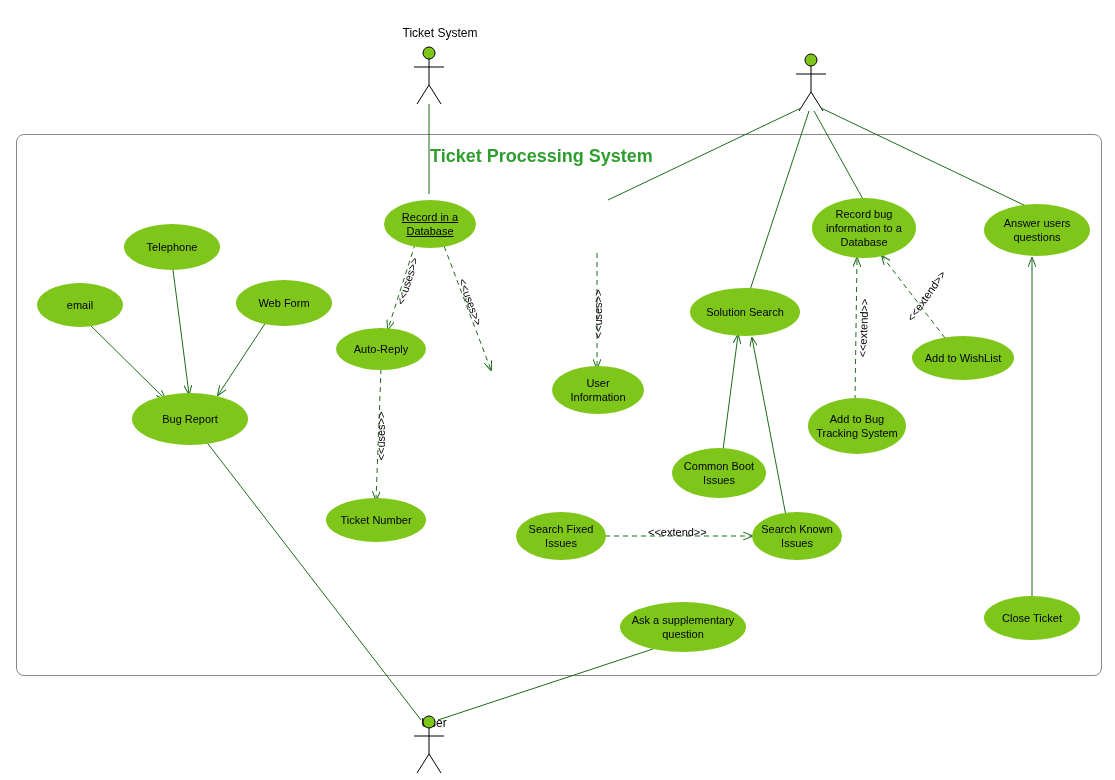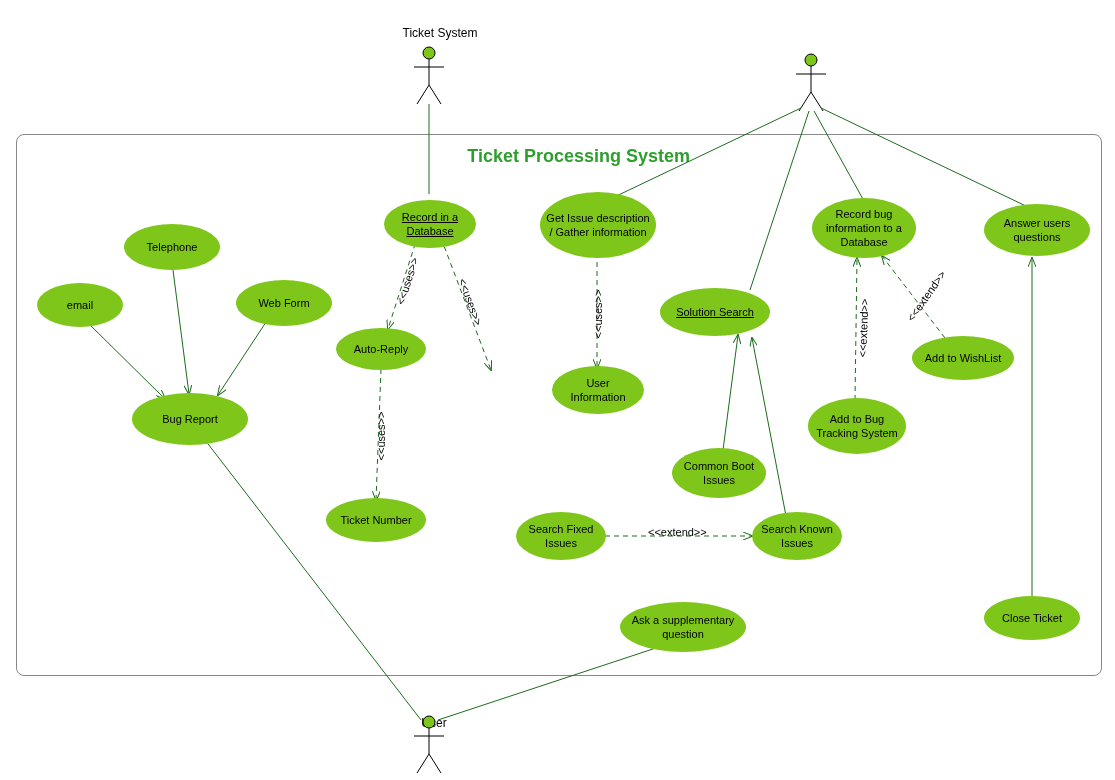--- a/index.html
+++ b/index.html
@@ -20,21 +20,21 @@
     position: absolute;
     border: 1px solid #888;
     border-radius: 8px;
     background: transparent;
   }
   .system-title {
     position: absolute;
     color: #2e9e2e;
     font-weight: bold;
     font-size: 18px;
-    text-align: right;
+    text-align: left;
   }
   .actor-label {
     position: absolute;
     font-size: 12px;
     text-align: center;
     color: #000;
     line-height: 1.3;
   }
   .use-case {
     position: absolute;
@@ -149,23 +149,22 @@
     <line x1="945" y1="338" x2="882" y2="256" stroke="#1d6b1d" stroke-width="1" stroke-dasharray="5,4" marker-end="url(#arrowhead-dash)"></line>
   </svg>
 
   <div class="use-case" style="left:37px; top:283px; width:86px; height:44px;">email</div>
   <div class="use-case" style="left:236px; top:280px; width:96px; height:46px;">Web Form</div>
   <div class="use-case" style="left:124px; top:224px; width:96px; height:46px;">Telephone</div>
   <div class="use-case" style="left:132px; top:393px; width:116px; height:52px;">Bug Report</div>
   <div class="use-case" style="left:384px; top:200px; width:92px; height:48px;text-decoration:underline;">Record in a Database</div>
   <div class="use-case" style="left:336px; top:328px; width:90px; height:42px;">Auto-Reply</div>
   <div class="use-case" style="left:326px; top:498px; width:100px; height:44px;">Ticket Number</div>
-  <div class="use-case" style="left:540px; top:192px; width:116px; height:66px;">Get Issue description / Gather information</div>
   <div class="use-case" style="left:552px; top:366px; width:92px; height:48px;">User Information</div>
-  <div class="use-case" style="left:660px; top:288px; width:110px; height:48px;text-decoration:underline;">Solution Search</div>
+  <div class="use-case" style="left:690px; top:288px; width:110px; height:48px;">Solution Search</div>
   <div class="use-case" style="left:672px; top:448px; width:94px; height:50px;">Common Boot Issues</div>
   <div class="use-case" style="left:516px; top:512px; width:90px; height:48px;">Search Fixed Issues</div>
   <div class="use-case" style="left:752px; top:512px; width:90px; height:48px;text-align:center;">Search Known Issues</div>
   <div class="use-case" style="left:812px; top:198px; width:104px; height:60px;">Record bug information to a Database</div>
   <div class="use-case" style="left:808px; top:398px; width:98px; height:56px;">Add to Bug Tracking System</div>
   <div class="use-case" style="left:912px; top:336px; width:102px; height:44px;">Add to WishList</div>
   <div class="use-case" style="left:984px; top:204px; width:106px; height:52px;">Answer users questions</div>
   <div class="use-case" style="left:984px; top:596px; width:96px; height:44px;">Close Ticket</div>
   <div class="use-case" style="left:620px; top:602px; width:126px; height:50px;">Ask a supplementary question</div>
 

